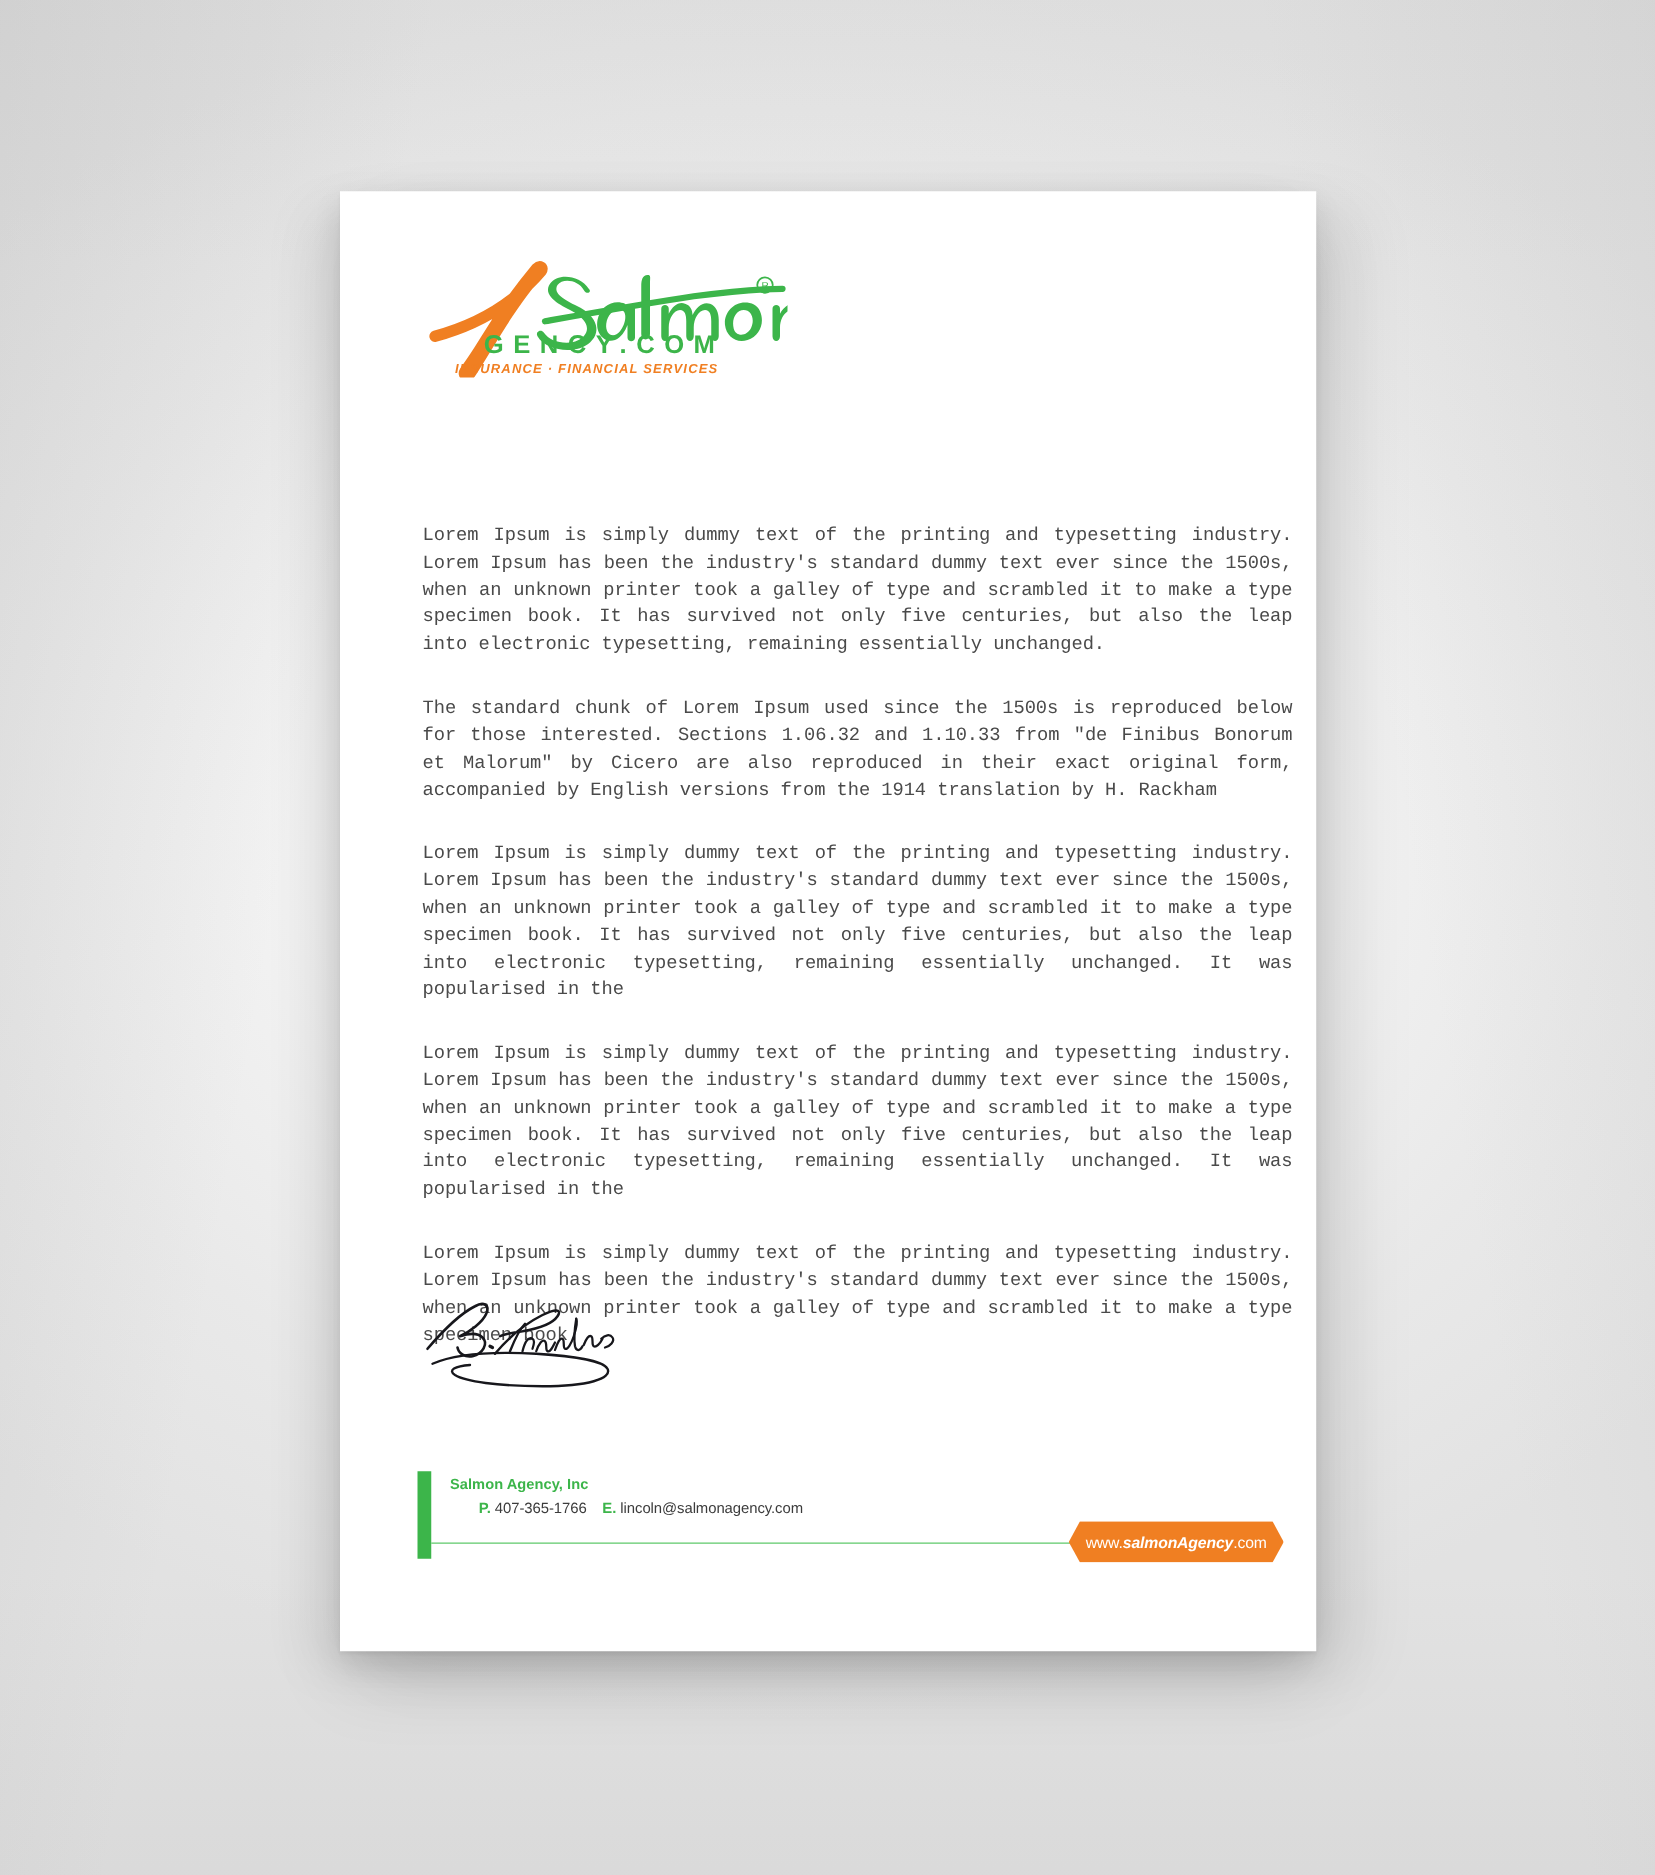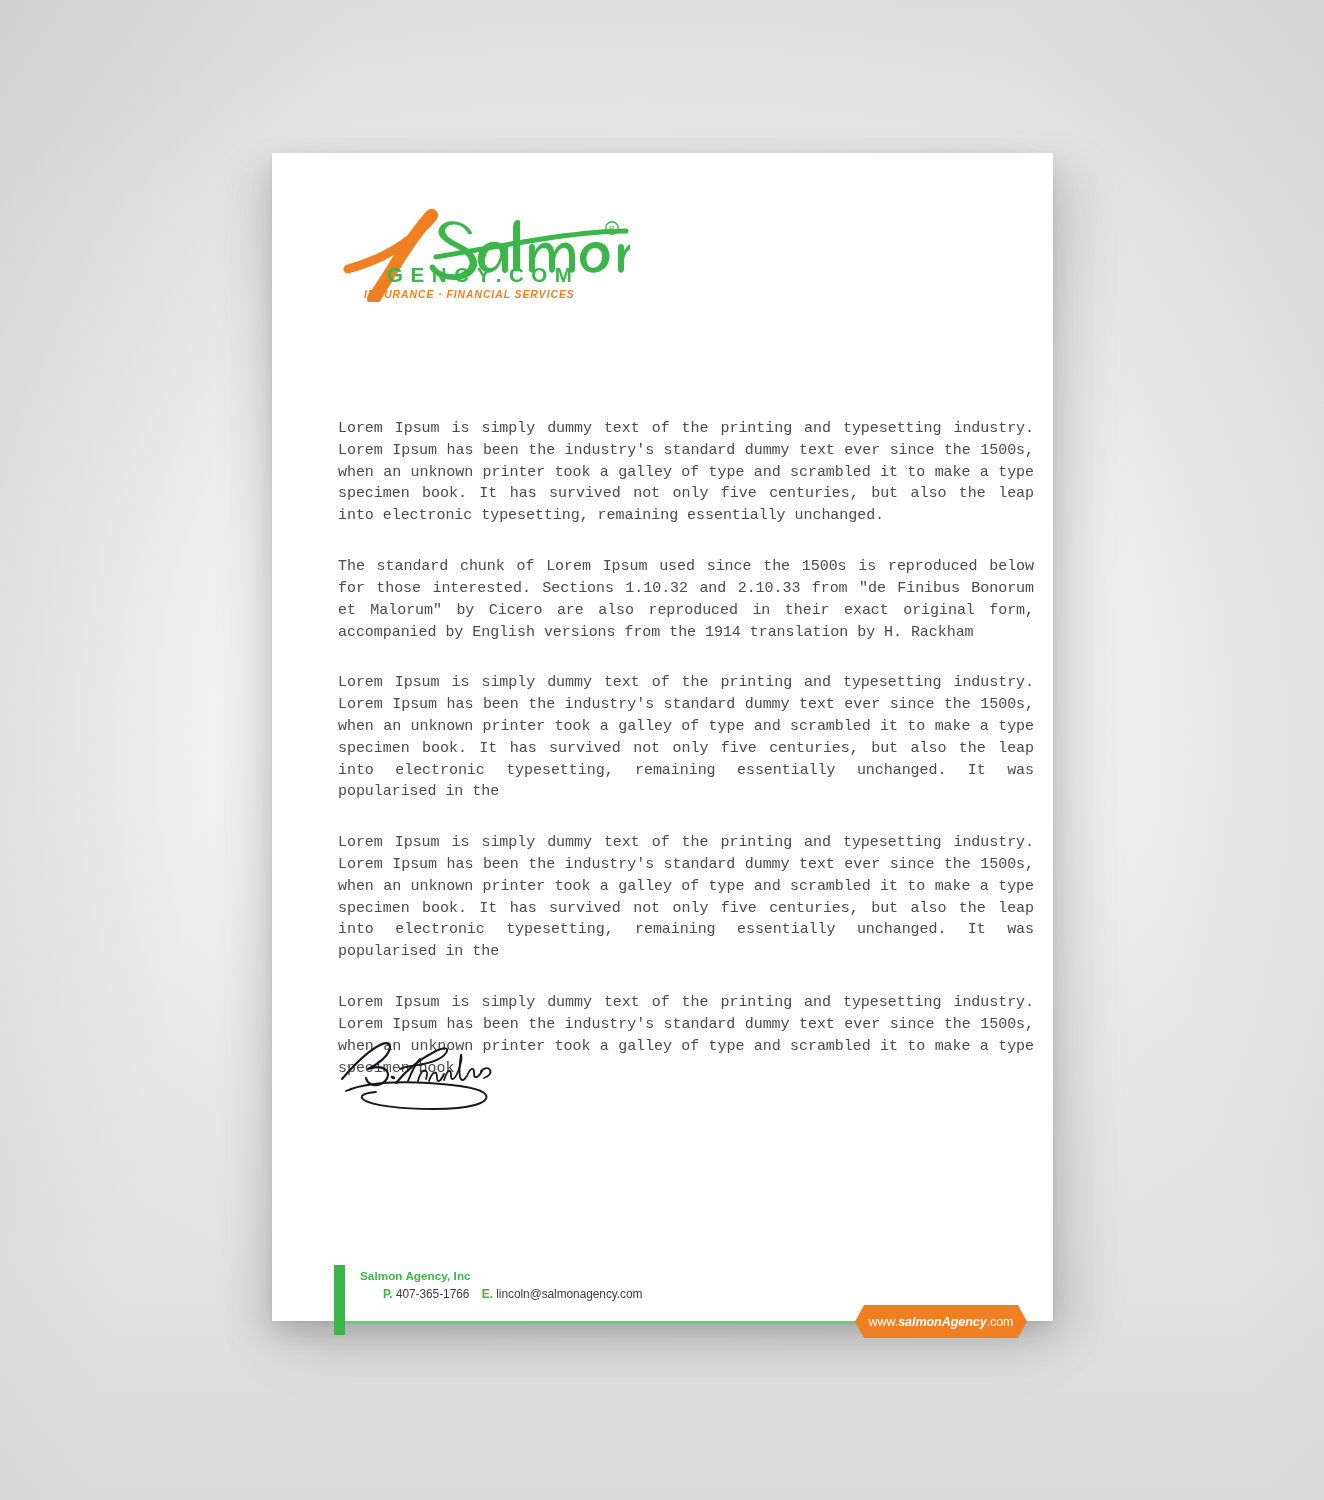--- a/index.html
+++ b/index.html
@@ -90,21 +90,21 @@
     top: 880px;
     width: 170px;
     height: 85px;
   }
   #signature svg { display: block; }
 
   
   #footer {
     position: absolute;
     left: 0;
-    top: 1112px;
+    top: 1024px;
     width: 653px;
     height: 84px;
   }
   #footer-greenbar {
     position: absolute;
     left: 62px;
     top: 0px;
     width: 11px;
     height: 70px;
     background: #3CB54A;
@@ -217,21 +217,21 @@
       </g>
 
       <text id="logo-domain" x="47" y="75" font-family="'Liberation Sans', sans-serif" font-size="20.5" font-weight="bold" letter-spacing="7.6" fill="#3CB54A">GENCY.COM</text>
 
       <text id="logo-tagline" x="24" y="91" font-family="'Liberation Sans', sans-serif" font-size="10.4" font-weight="bold" font-style="italic" letter-spacing="0.95" fill="#F07F22">INSURANCE · FINANCIAL SERVICES</text>
     </svg>
   </div>
 
   <div id="letter">
     <p class="para">Lorem Ipsum is simply dummy text of the printing and typesetting industry. Lorem Ipsum has been the industry's standard dummy text ever since the 1500s, when an unknown printer took a galley of type and scrambled it to make a type specimen book. It has survived not only five centuries, but also the leap into electronic typesetting, remaining essentially unchanged.</p>
-    <p class="para">The standard chunk of Lorem Ipsum used since the 1500s is reproduced below for those interested. Sections 1.10.32 and 2.10.33 from "de Finibus Bonorum et Malorum" by Cicero are also reproduced in their exact original form, accompanied by English versions from the 1914 translation by H. Rackham</p>
+    <p class="para">The standard chunk of Lorem Ipsum used since the 1500s is reproduced below for those interested. Sections 1.06.32 and 1.10.33 from "de Finibus Bonorum et Malorum" by Cicero are also reproduced in their exact original form, accompanied by English versions from the 1914 translation by H. Rackham</p>
     <p class="para">Lorem Ipsum is simply dummy text of the printing and typesetting industry. Lorem Ipsum has been the industry's standard dummy text ever since the 1500s, when an unknown printer took a galley of type and scrambled it to make a type specimen book. It has survived not only five centuries, but also the leap into electronic typesetting, remaining essentially unchanged. It was popularised in the</p>
     <p class="para">Lorem Ipsum is simply dummy text of the printing and typesetting industry. Lorem Ipsum has been the industry's standard dummy text ever since the 1500s, when an unknown printer took a galley of type and scrambled it to make a type specimen book. It has survived not only five centuries, but also the leap into electronic typesetting, remaining essentially unchanged. It was popularised in the</p>
     <p class="para">Lorem Ipsum is simply dummy text of the printing and typesetting industry. Lorem Ipsum has been the industry's standard dummy text ever since the 1500s, when an unknown printer took a galley of type and scrambled it to make a type specimen book.</p>
   </div>
 
   <div id="signature">
     <svg width="170" height="85" viewBox="0 0 170 85" xmlns="http://www.w3.org/2000/svg">
       <g fill="none" stroke="#17171c" stroke-linecap="round" stroke-linejoin="round">
 
         <path d="M8 46 C 20 32, 34 18, 46 12 C 53 8, 58 11, 55 18 C 52 25, 42 32, 34 36 C 40 34, 48 33, 52 37 C 57 42, 52 50, 44 52 C 38 53, 33 50, 32 45" stroke-width="2.1"></path>

